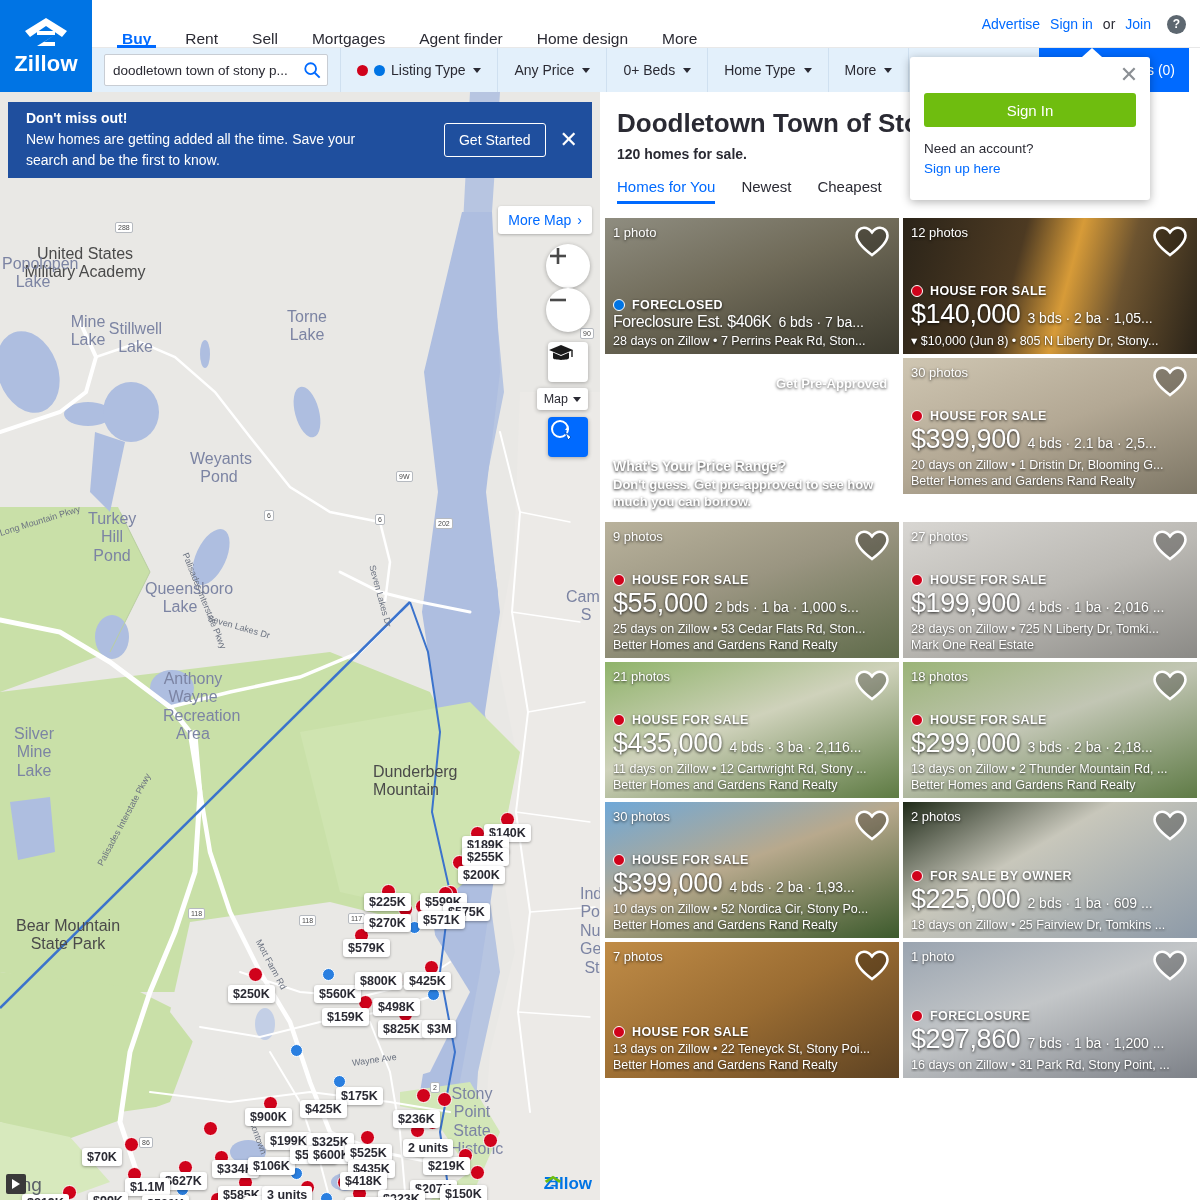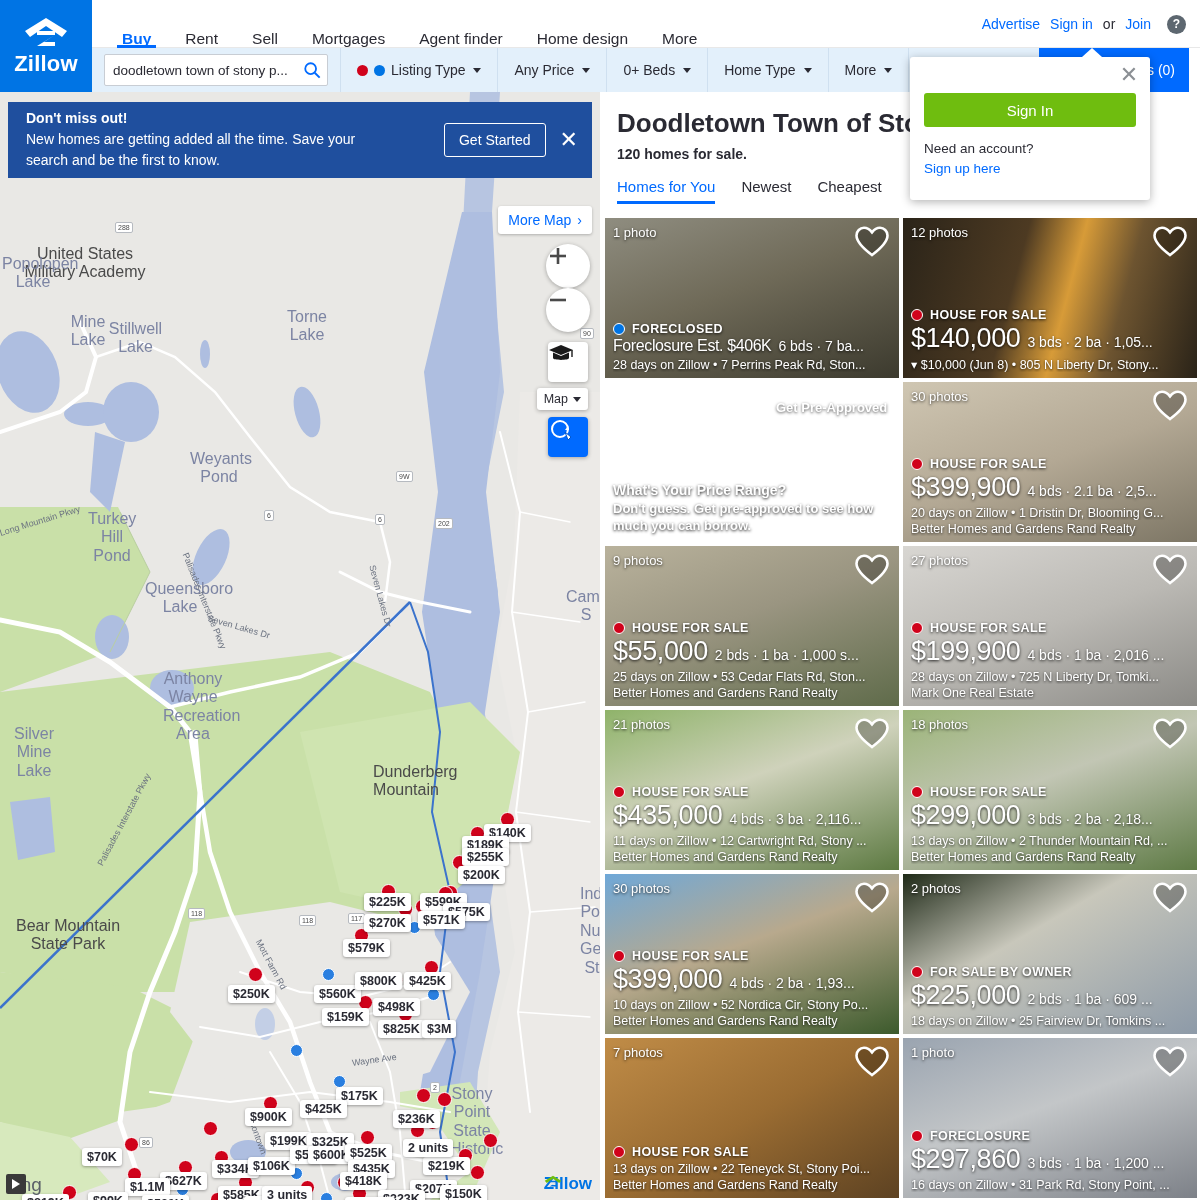--- a/index.html
+++ b/index.html
@@ -218,21 +218,21 @@
   .tab.active { color: #006aff; }
   .tab.active::after {
     content: ""; position: absolute; left: 0; right: 0; bottom: 0;
     height: 3px; background: #006aff;
   }
   .grid {
     position: absolute; left: 5px; top: 126px; width: 592px;
     display: flex; flex-wrap: wrap; gap: 4px;
   }
   .card {
-    position: relative; width: 294px; height: 160px; overflow: hidden;
+    position: relative; width: 294px; height: 136px; overflow: hidden;
     cursor: pointer; background: #555;
   }
   .card .photo { position: absolute; inset: 0; }
   .photocount {
     position: absolute; left: 8px; top: 7px; color: #fff; font-size: 13px;
     text-shadow: 0 1px 3px rgba(0,0,0,.8); z-index: 4;
   }
   .heart { position: absolute; right: 10px; top: 8px; z-index: 5; cursor: pointer; }
   .cardinfo {
     position: absolute; left: 0; right: 0; bottom: 0; z-index: 4;
@@ -813,21 +813,21 @@
           <div class="heart"><svg width="34" height="31" viewBox="0 0 34 31">
               <path d="M17 29 C5 20 1.5 14 1.5 9.5 C1.5 5 5 1.8 9 1.8 C12.2 1.8 15 3.8 17 6.4 C19 3.8 21.8 1.8 25 1.8 C29 1.8 32.5 5 32.5 9.5 C32.5 14 29 20 17 29 Z" fill="rgba(0,0,0,0.28)" stroke="#fff" stroke-width="2.6"></path>
             </svg></div>
           <div class="cardinfo">
             <div class="statusline">
               <span class="statusdot red"></span>
               <span>FORECLOSURE</span>
             </div>
             <div class="priceline">
               <span class="price">$297,860</span>
-              <span class="specs">3 bds · 1 ba · 1,200 ...</span>
+              <span class="specs">7 bds · 1 ba · 1,200 ...</span>
             </div>
             <div class="metaline">16 days on Zillow  •  31 Park Rd, Stony Point, ...</div>
           </div>
         </div>
       </div>
   </div>
 
 </div>
 
 </body></html>

